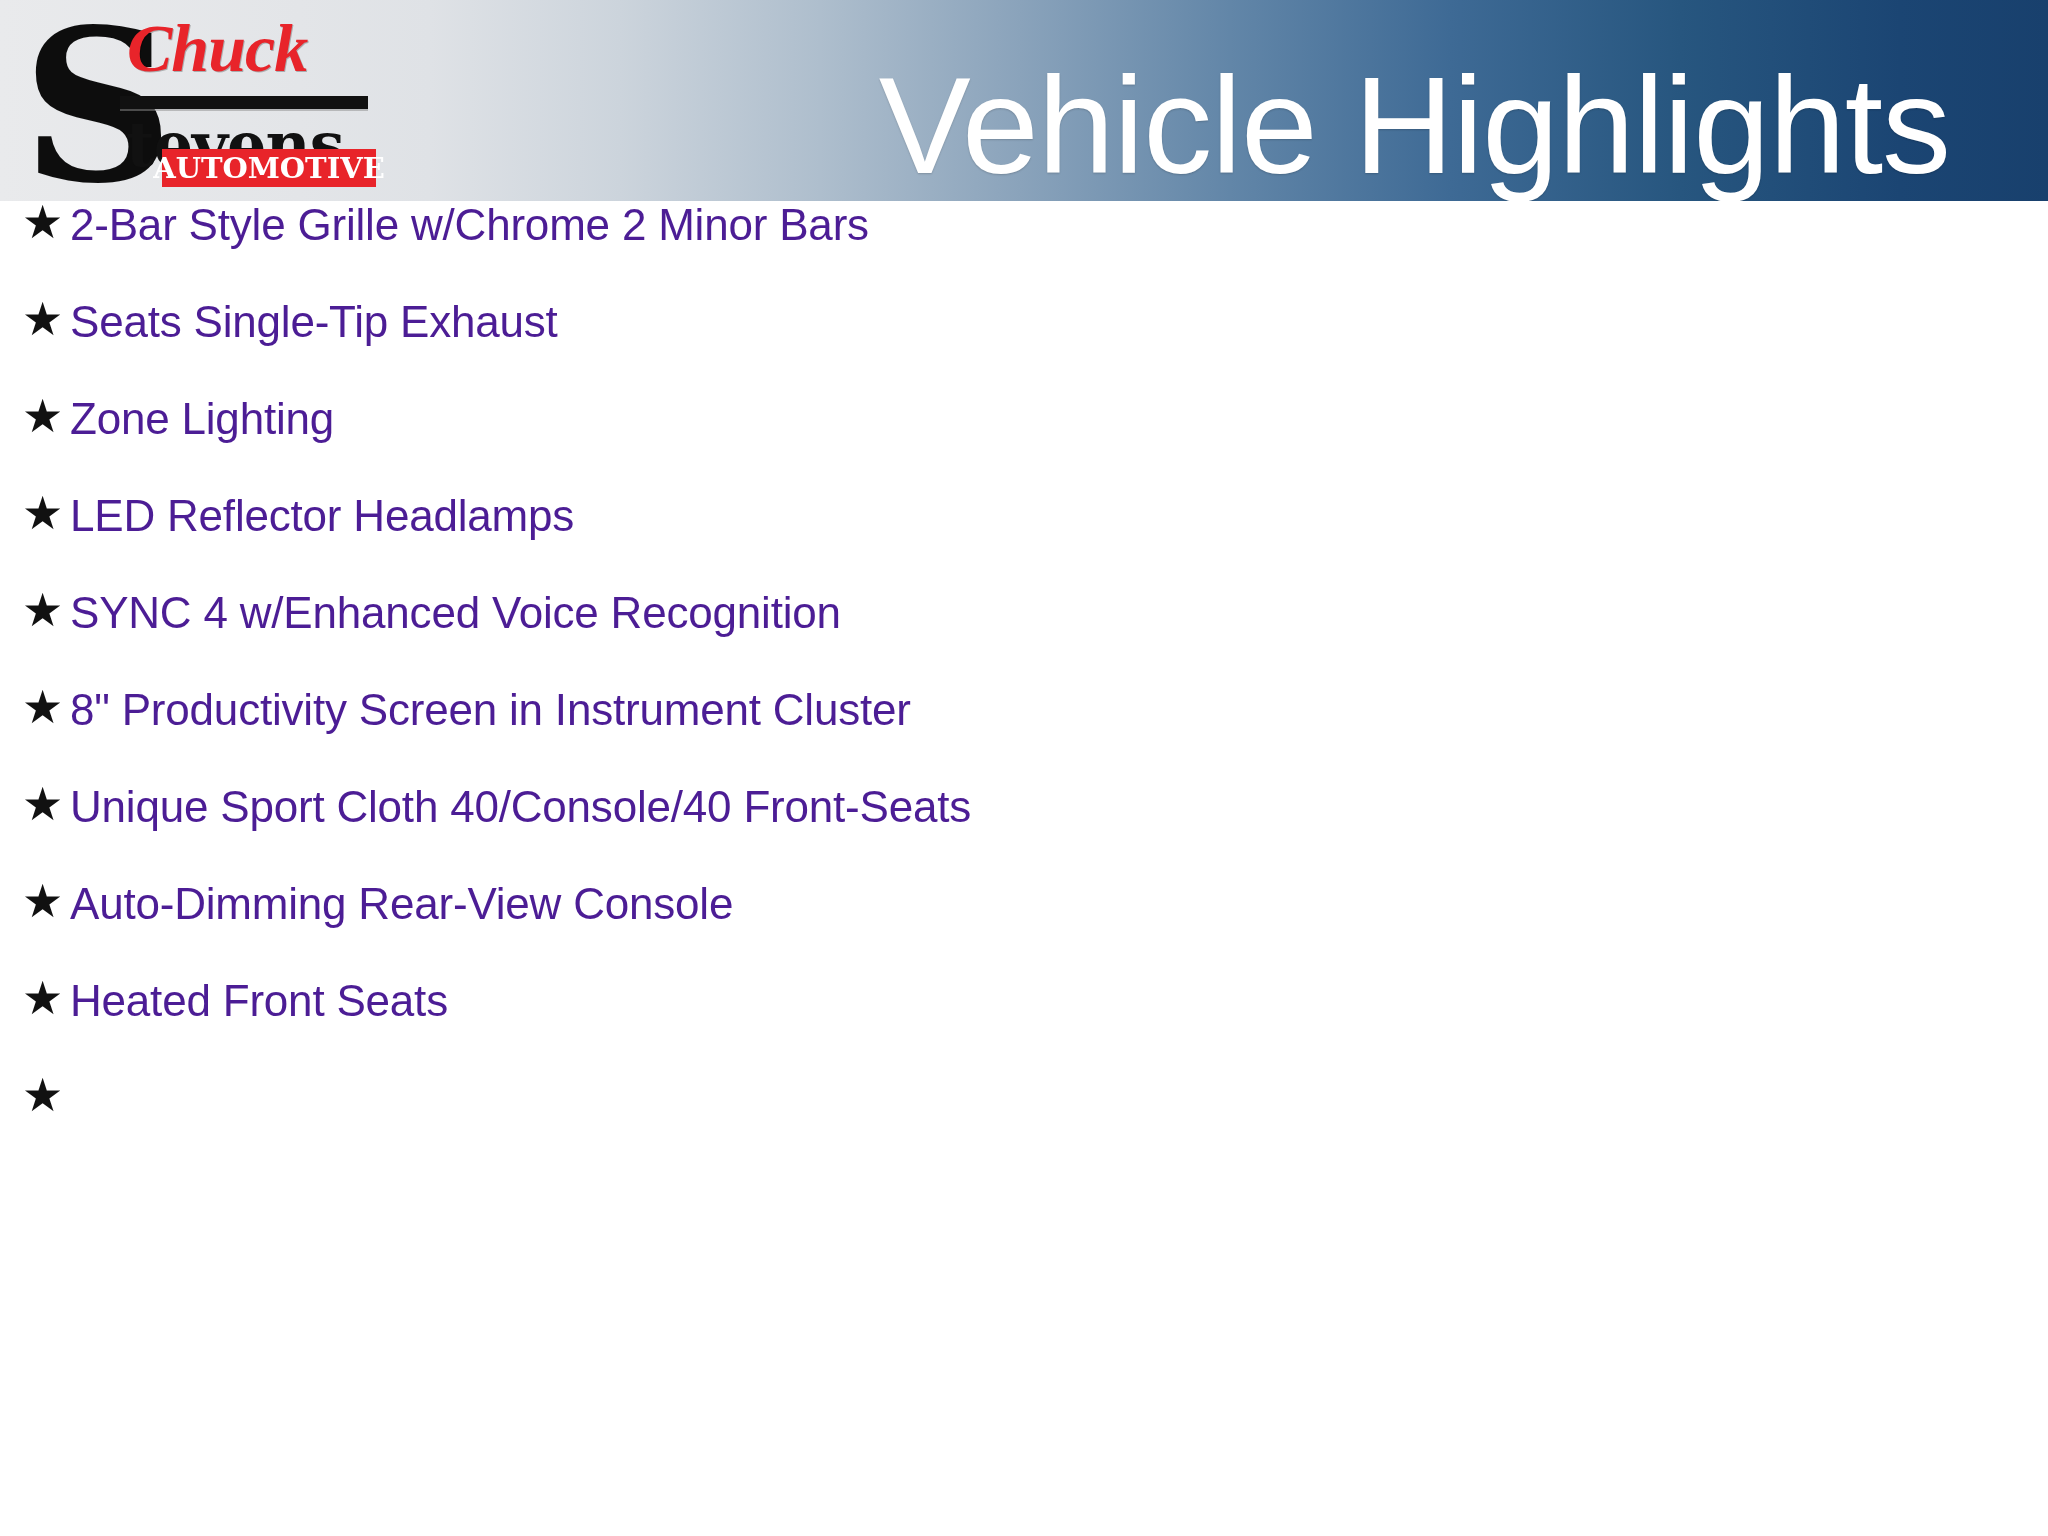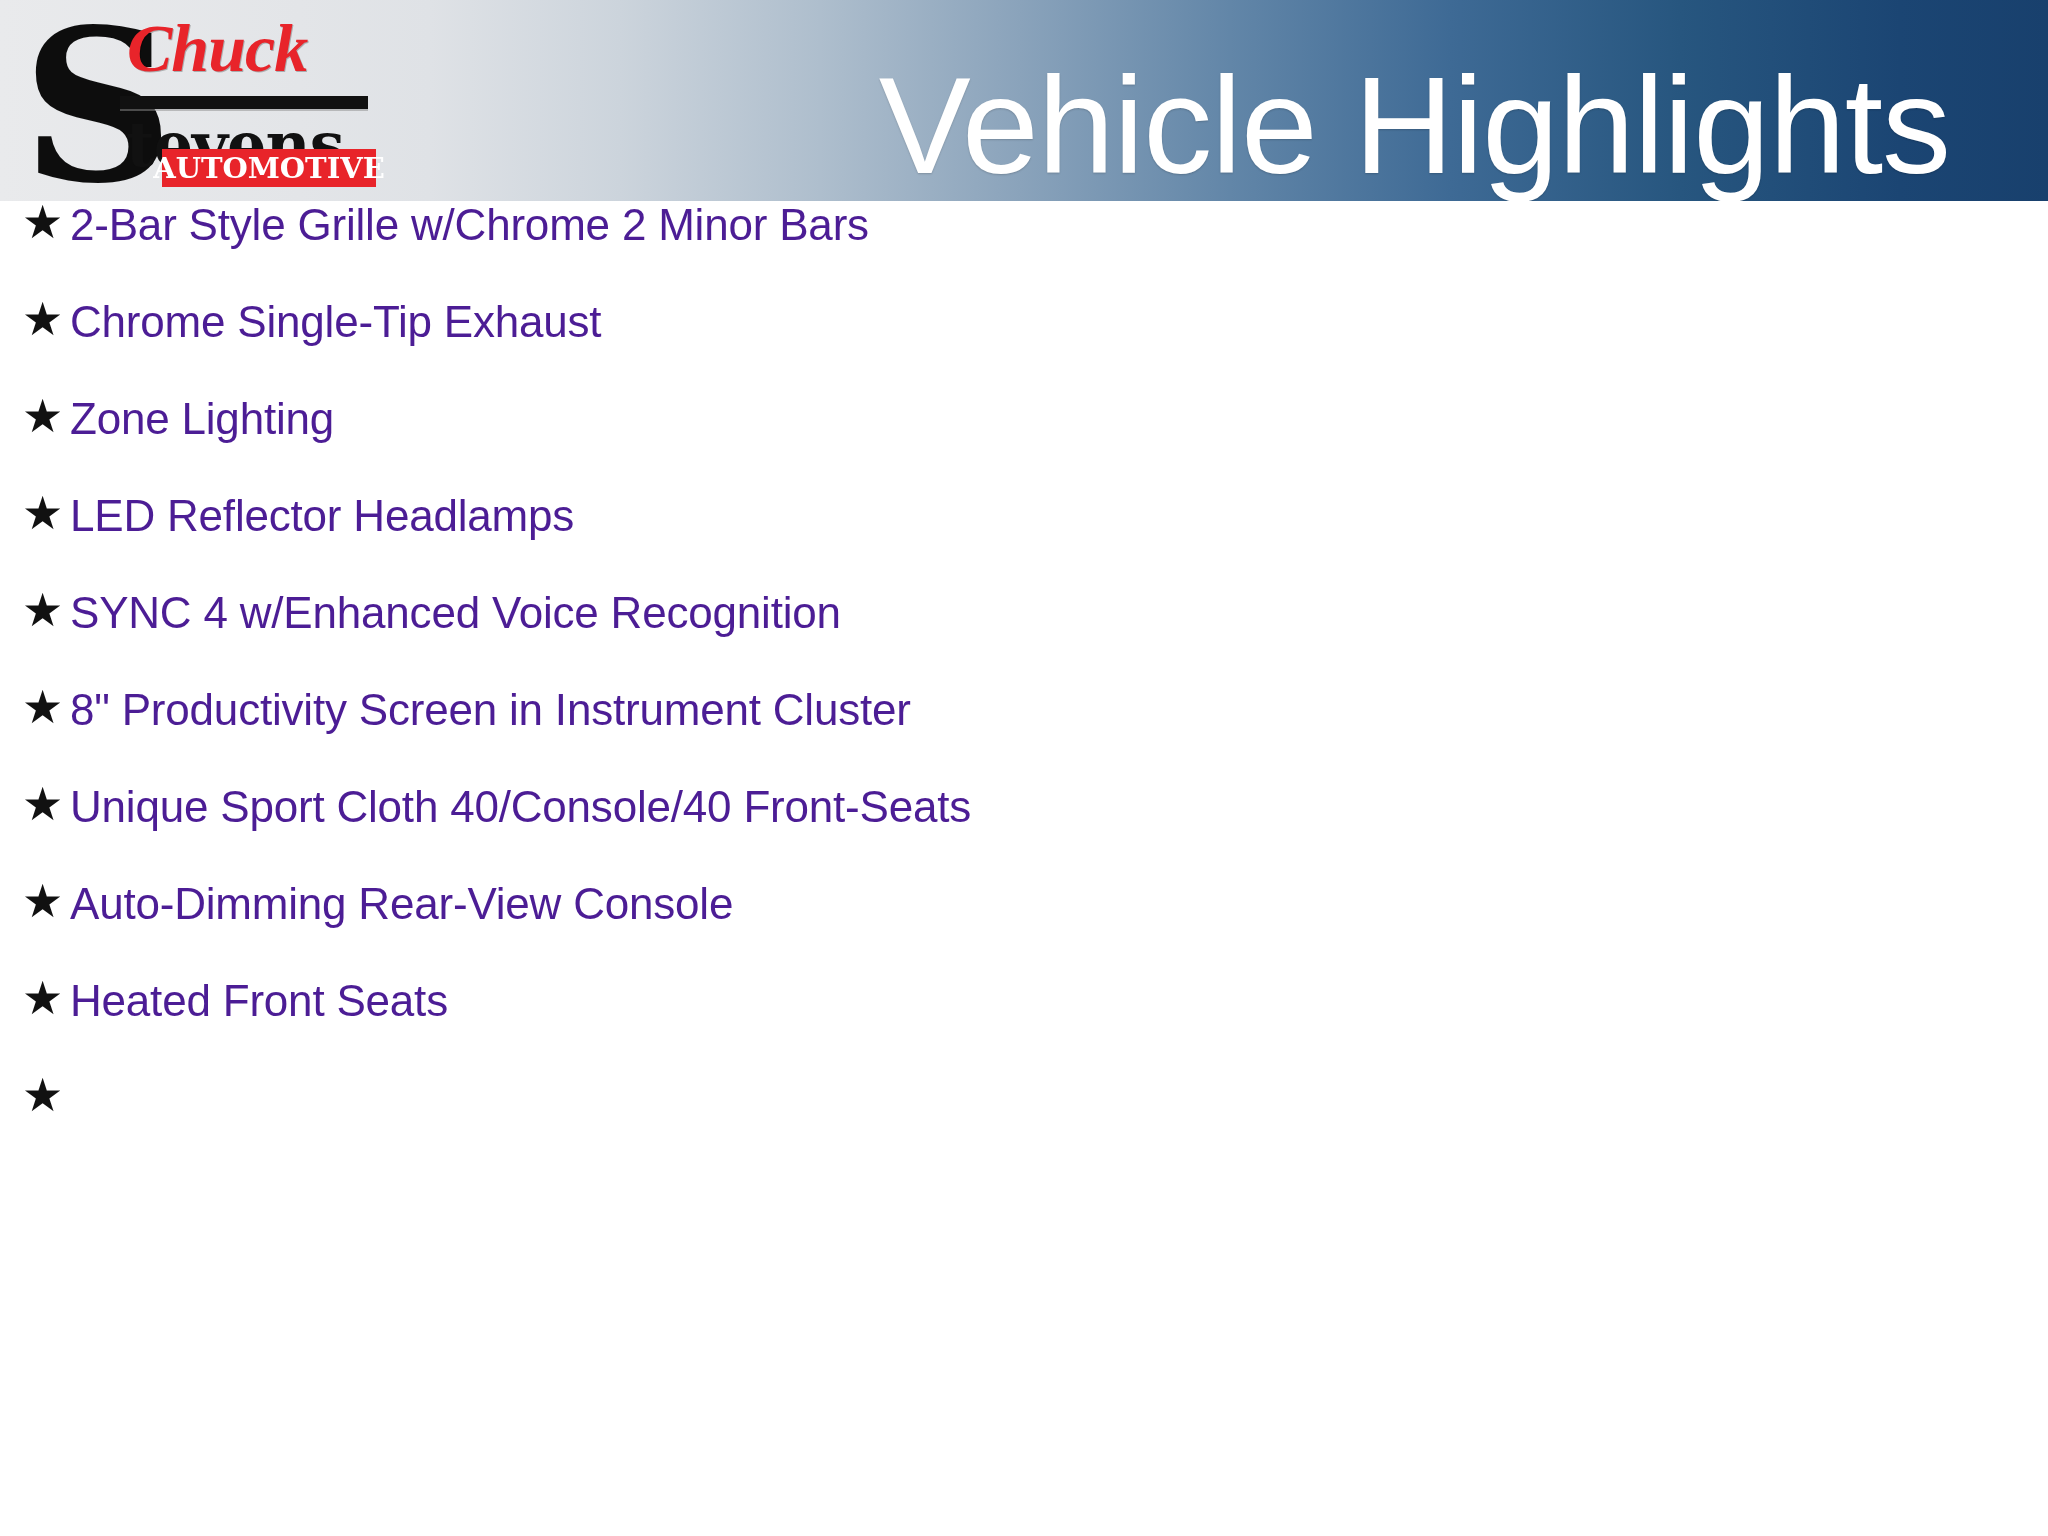--- a/index.html
+++ b/index.html
@@ -198,21 +198,21 @@
     <div class="header-title">Vehicle Highlights</div>
   </div>
 
   <ul class="highlights" id="highlights-list">
       <li class="hl-item">
         <span class="hl-star">★</span>
         <span class="hl-text">2-Bar Style Grille w/Chrome 2 Minor Bars</span>
       </li>
       <li class="hl-item">
         <span class="hl-star">★</span>
-        <span class="hl-text">Chrome Single-Tip Exhaust</span>
+        <span class="hl-text">Seats Single-Tip Exhaust</span>
       </li>
       <li class="hl-item">
         <span class="hl-star">★</span>
         <span class="hl-text">Zone Lighting</span>
       </li>
       <li class="hl-item">
         <span class="hl-star">★</span>
         <span class="hl-text">LED Reflector Headlamps</span>
       </li>
       <li class="hl-item">

